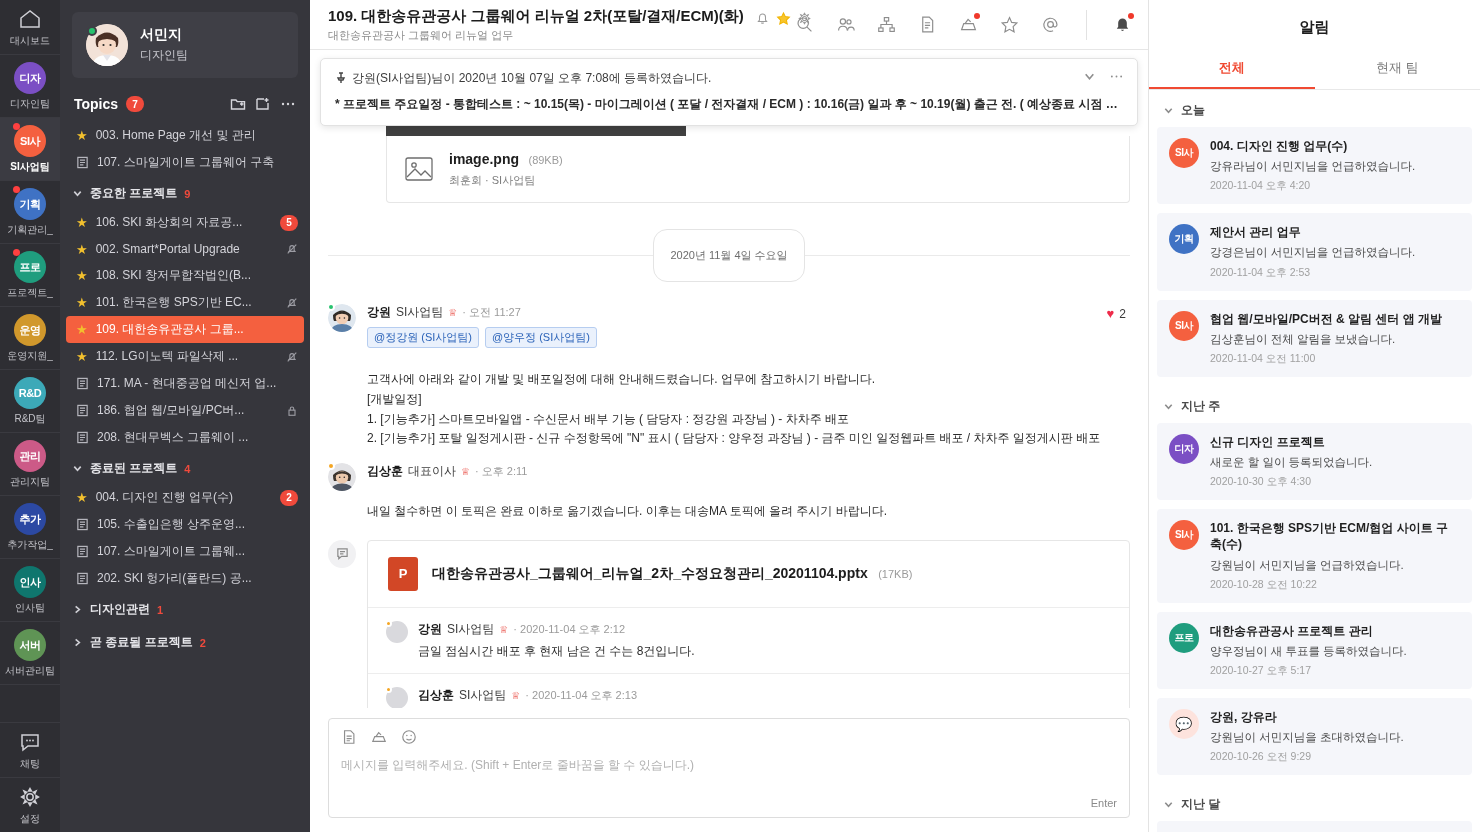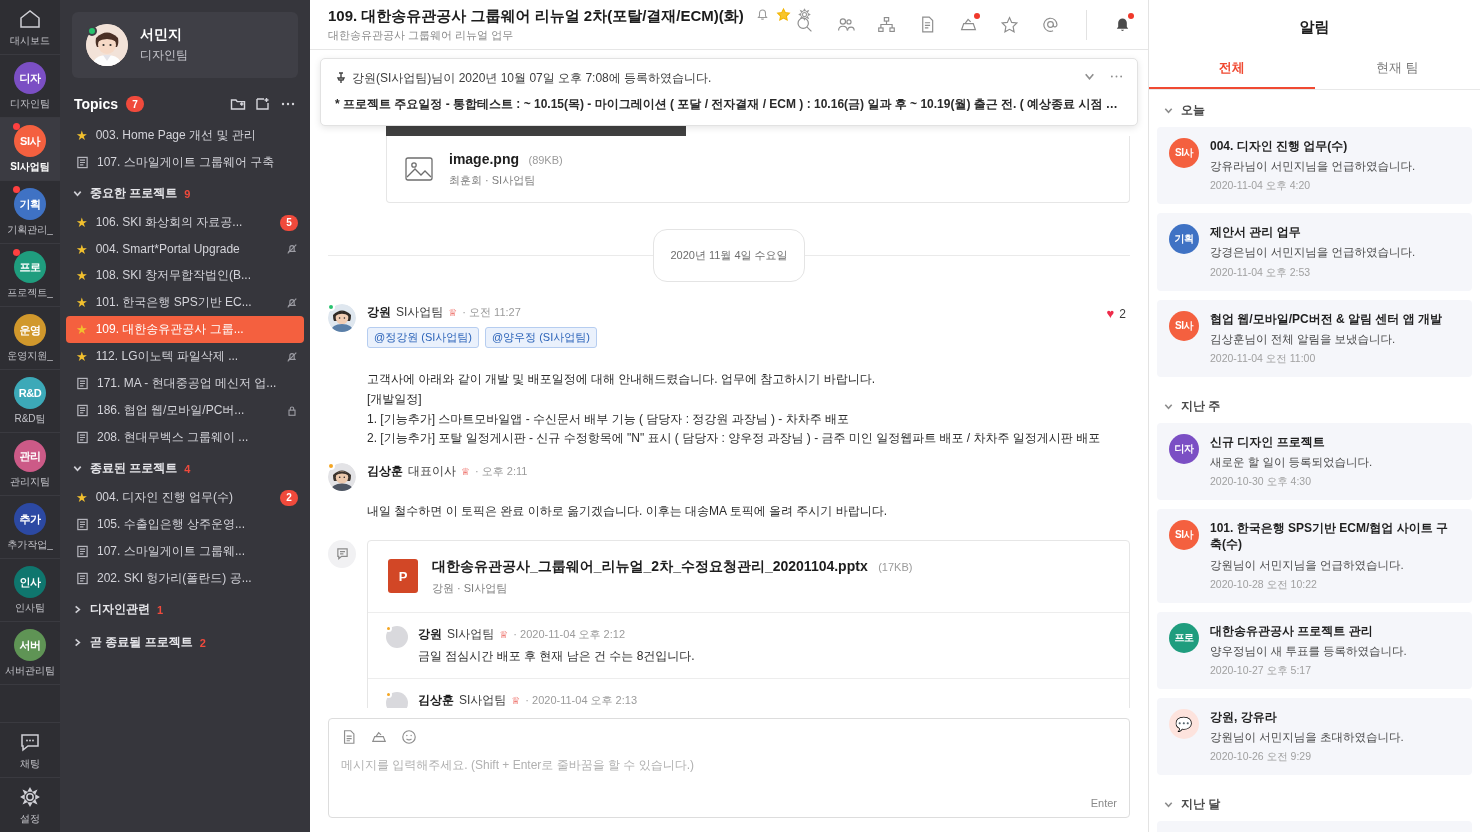--- a/index.html
+++ b/index.html
@@ -97,21 +97,21 @@
   .chev { width: 11px; height: 11px; stroke: #cfcfd5; fill: none; stroke-width: 1.8; }
   .chev.closed { transform: rotate(-90deg); }
 
   
   .main { flex: 1 1 auto; display: flex; flex-direction: column; min-width: 0; background: #fff; }
   .main-head {
     height: 50px; flex: 0 0 50px; display: flex; align-items: center;
     border-bottom: 1px solid #e6e6e6; padding: 0 10px 0 18px;
   }
   .mh-left { min-width: 0; flex: 1 1 auto; }
-  .mh-title-row { display: flex; align-items: flex-start; gap: 7px; }
+  .mh-title-row { display: flex; align-items: flex-end; gap: 7px; }
   .mh-title { font-size: 15px; font-weight: bold; color: #1c1c1c; white-space: nowrap; }
   .mh-sub { font-size: 11px; color: #8b8b8b; margin-top: 2px; }
   .mh-icos { display: flex; align-items: center; gap: 6px; margin-left: 4px; }
   .t-ico { width: 15px; height: 15px; stroke: #9a9a9a; fill: none; stroke-width: 1.4; }
   .t-ico.gold { stroke: #f2b400; fill: #f8c52c; }
   .mh-right { display: flex; align-items: center; gap: 22px; padding-right: 6px; }
   .r-ico { width: 19px; height: 19px; stroke: #8d8d8d; fill: none; stroke-width: 1.35; }
   .ico-btn { position: relative; display: flex; align-items: center; cursor: pointer; }
   .ico-dot {
     position: absolute; right: -2px; top: -2px; width: 6px; height: 6px;
@@ -397,21 +397,21 @@
           <span class="group-name">중요한 프로젝트</span>
           <span class="group-count">9</span>
         </div>
         <div class="topic-row">
           <span class="star">★</span>
           <span class="topic-label">106. SKI 화상회의 자료공...</span>
           <span class="badge-red">5</span>
         </div>
         <div class="topic-row">
           <span class="star">★</span>
-          <span class="topic-label">004. Smart*Portal Upgrade</span>
+          <span class="topic-label">002. Smart*Portal Upgrade</span>
           <svg class="mini-ico" viewBox="0 0 14 14">
             <path d="M4.5 5.5 a2.5 2.5 0 0 1 5 0 v3 l1 1.3 h-7 L4.5 8.5 Z"></path>
             <path d="M2 12 L12 2"></path>
           </svg>
         </div>
         <div class="topic-row">
           <span class="star">★</span>
           <span class="topic-label">108. SKI 창저무합작법인(B...</span>
         </div>
         <div class="topic-row">
@@ -680,21 +680,20 @@
             </svg>
           </div>
           <div class="thread-box">
             <div class="thread-file">
               <div class="ppt-ico">P</div>
               <div>
                 <div>
                   <span class="file-name">대한송유관공사_그룹웨어_리뉴얼_2차_수정요청관리_20201104.pptx</span>
                   <span class="file-size">(17KB)</span>
                 </div>
-                <div class="file-meta">강원 · SI사업팀</div>
               </div>
             </div>
             <div class="reply">
               <div class="reply-ava">
                   <span class="reply-pres"></span>
                 </div>
               <div>
                 <div class="reply-head">
                   <span class="msg-author">강원</span>
                   <span class="msg-team">SI사업팀</span>

